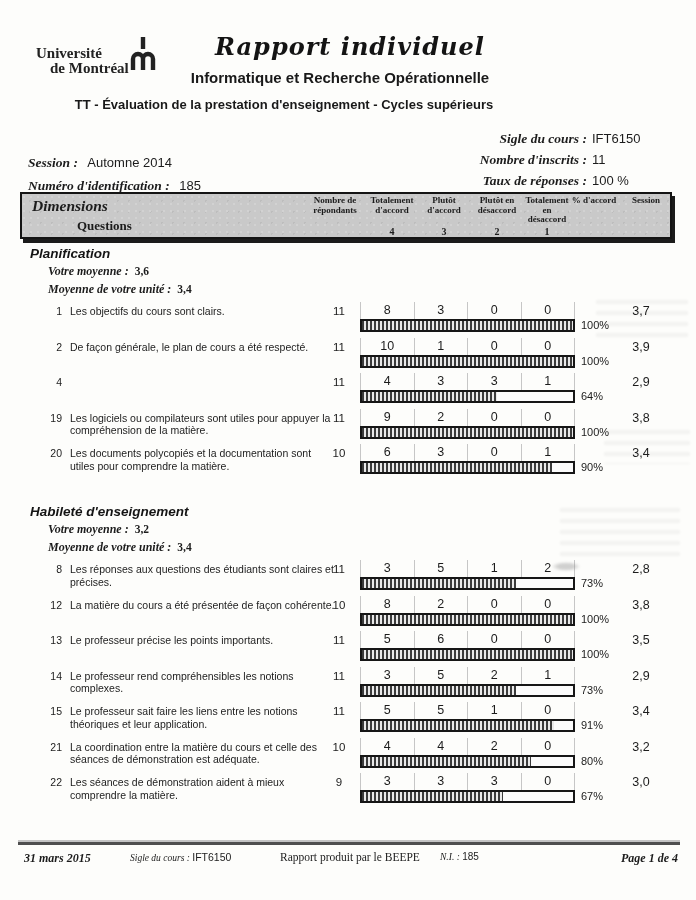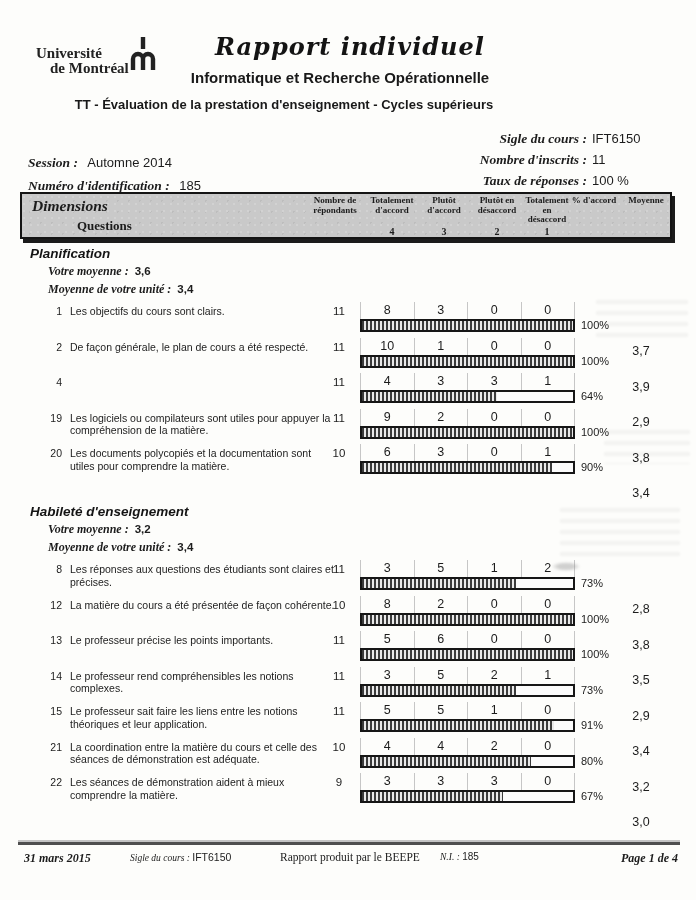--- a/index.html
+++ b/index.html
@@ -45,35 +45,35 @@
   .thead .col{position:relative;height:41px;}
   .thead .scale{position:absolute;bottom:1px;left:0;width:100%;font-size:10px;}
   .w-rep{width:62px}.w-c1{width:52px}.w-c2{width:52px}.w-c3{width:54px}.w-c4{width:46px}
   .w-pct{width:48px}.w-moy{width:56px}
   
   .sec{position:absolute;left:0;width:632px;}
   .sec-0{top:246px;} .sec-1{top:504px;}
   .sec-title{margin:0 0 3px 30px;font-size:13.5px;font-weight:bold;font-style:italic;color:#141414;}
   .moy-line{margin:0 0 3px 48px;line-height:15px;font-family:"Liberation Serif",serif;
             font-style:italic;font-weight:bold;font-size:12px;}
-  .moy-line .mv{font-family:Liberation Sans, sans-serif;font-style:normal;font-size:11.5px;margin-left:6px;text-align:right;}
+  .moy-line .mv{font-family:Liberation Serif, serif;font-style:normal;font-size:11.5px;margin-left:6px;text-align:right;}
   .rows{margin-top:7px;}
   .row{position:relative;min-height:30px;margin-bottom:5.5px;}
   .q-num{position:absolute;left:40px;top:1px;width:22px;text-align:right;font-size:10.5px;}
   .q-text{margin-left:70px;width:268px;font-size:10.5px;line-height:12.5px;padding-top:1px;}
   .resp{position:absolute;left:324px;top:1px;width:30px;text-align:center;font-size:11.5px;}
   .grades{position:absolute;left:360px;top:-2px;width:215px;height:17px;display:flex;}
   .grades .cell{flex:1;text-align:center;font-size:12.5px;padding-top:1px;
                 border-left:1px solid #c6c6c6;}
   .grades .cell:last-child{border-right:1px solid #c6c6c6;}
   .bar{position:absolute;left:360px;top:15px;width:215px;height:13px;box-sizing:border-box;
        border:2px solid #161616;background:#fbfbfb;}
   .fill{height:100%;background:repeating-linear-gradient(90deg,#3b3b3b 0 2px,#e9e9e9 2px 4px);}
   .pct{position:absolute;left:581px;top:15px;font-size:11px;line-height:13px;}
-  .moy{position:absolute;left:616px;top:0;width:50px;text-align:center;font-size:12.5px;margin-top:40px;}
+  .moy{position:absolute;left:616px;top:0;width:50px;text-align:center;font-size:12.5px;}
   
   .footer{position:absolute;left:18px;right:16px;top:842px;height:40px;}
   .rule{height:3px;background:#4f4f4f;box-shadow:0 -2px 0 #c4c4c4;}
   .footer span{position:absolute;top:9px;}
   .f-date{left:6px;font-family:"Liberation Serif",serif;font-style:italic;font-weight:bold;font-size:12px;}
   .f-sigle{left:112px;font-family:"Liberation Serif",serif;font-size:9.5px;}
   .f-sigle b{font-family:"Liberation Sans",sans-serif;font-weight:normal;font-size:10.5px;}
   .f-prod{left:262px;font-family:"Liberation Serif",serif;font-size:11.5px;}
   .f-ni{left:422px;font-family:"Liberation Serif",serif;font-size:9.5px;}
   .f-ni b{font-family:"Liberation Sans",sans-serif;font-weight:normal;font-size:10px;}
@@ -146,21 +146,21 @@
       </div>
       <div class="col w-c3">
         <span>Plutôt en désaccord</span>
         <span class="scale">2</span>
       </div>
       <div class="col w-c4">
         <span>Totalement en désaccord</span>
         <span class="scale">1</span>
       </div>
       <div class="col w-pct">% d'accord</div>
-      <div class="col w-moy">Moyenne</div>
+      <div class="col w-moy">Session</div>
     </div>
   </div>
 
   <section class="sec sec-0">
     <h2 class="sec-title">Planification</h2>
     <div class="moy-line">
       <span>Votre moyenne :</span><span class="mv">3,6</span>
     </div>
     <div class="moy-line">
       <span>Moyenne de votre unité :</span><span class="mv">3,4</span>

